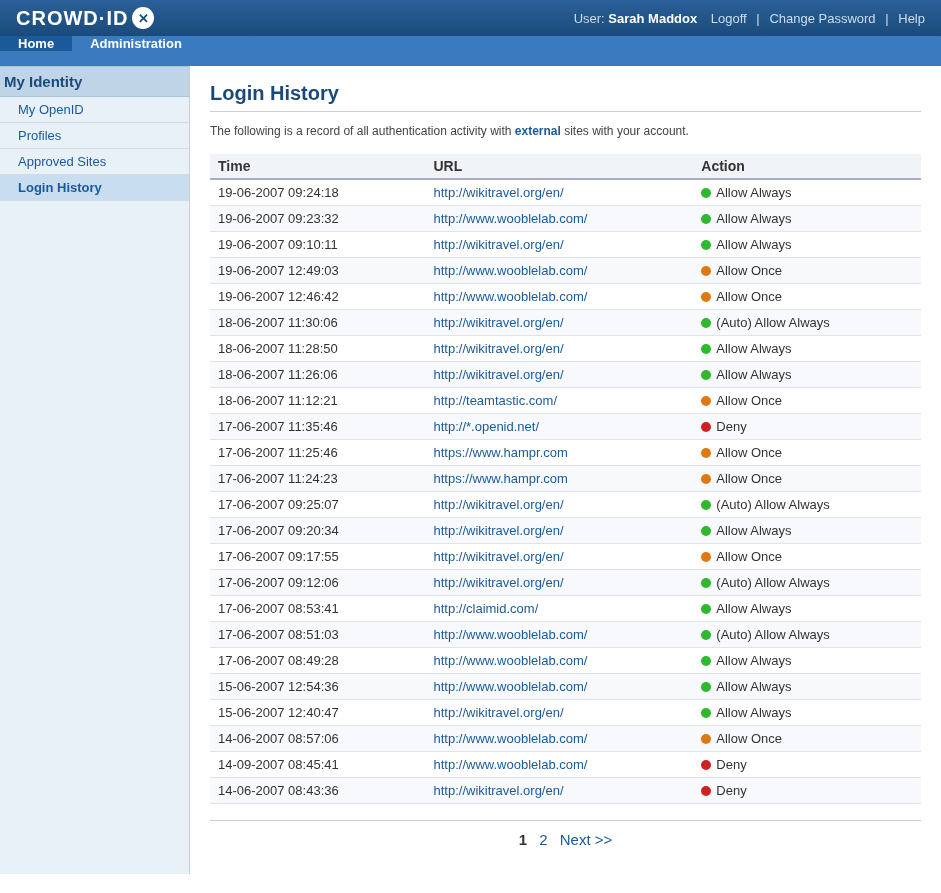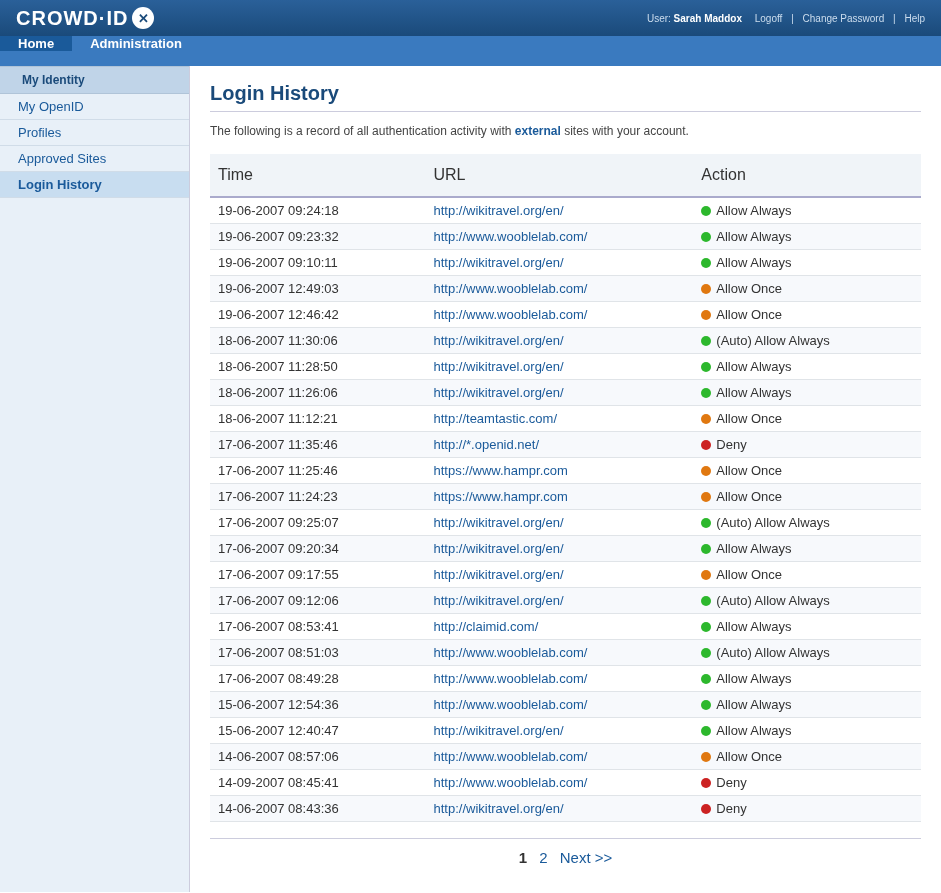--- a/index.html
+++ b/index.html
@@ -10,21 +10,21 @@
       background: linear-gradient(180deg, #2a6099 0%, #1a4a7a 100%);
       padding: 8px 16px;
       display: flex;
       align-items: center;
       justify-content: space-between;
       height: 36px;
     }
     #logo {
       display: flex; align-items: center;
     }
-    #user-info { color: #cde; font-size: 10px; }
+    #user-info { color: #cde; font-size: 13px; }
     #user-info a { color: #cde; text-decoration: none; }
 
     
     #navbar {
       background: #3a7abf;
       display: flex;
       height: 30px;
       align-items: flex-start;
     }
     .nav-item {
@@ -35,22 +35,22 @@
 
     
     #layout { display: flex; min-height: 800px; }
 
     
     #sidebar {
       width: 190px; background: #e8f0f8; border-right: 1px solid #ccd;
       padding-top: 0;
     }
     .sidebar-section-header {
-      background: #c0d4e8; padding: 6px 22px; font-weight: bold;
-      font-size: 12px; color: #1a4a7a; border-bottom: 1px solid #b0c4d8;
+      background: #c0d4e8; padding: 6px 4px; font-weight: bold;
+      font-size: 15px; color: #1a4a7a; border-bottom: 1px solid #b0c4d8;
       border-top: 1px solid #b0c4d8;
     }
     .sidebar-item {
       padding: 5px 10px 5px 18px; font-size: 13px; color: #1a5a9a;
       cursor: pointer; border-bottom: 1px solid #d0dce8;
       text-decoration: none; display: block;
     }
     .sidebar-item.active { background: #c8ddf0; font-weight: bold; }
 
     
@@ -60,21 +60,21 @@
       font-size: 20px; font-weight: bold; color: #1a4a7a; margin-bottom: 12px;
       padding-bottom: 6px; border-bottom: 1px solid #ccd;
     }
     .description { color: #444; margin-bottom: 16px; font-size: 12px; }
     .description .keyword { color: #1a5a9a; font-weight: bold; }
 
     
     #history-table { width: 100%; border-collapse: collapse; }
     #history-table thead tr { border-bottom: 2px solid #aac; background: #f0f4f8; }
     #history-table th {
-      text-align: left; padding: 12px 8px; font-size: 16px; font-weight: normal; color: #333;
+      text-align: left; padding: 4px 8px; font-size: 14px; font-weight: bold; color: #333;
     }
     #history-table td { padding: 5px 8px; border-bottom: 1px solid #e0e4e8; font-size: 13px; }
     #history-table tr:nth-child(even) { background: #f7f9fc; }
     #history-table td a { color: #1a5a9a; text-decoration: none; }
 
     .action-cell { display: flex; align-items: center; gap: 5px; }
     .dot { width: 10px; height: 10px; border-radius: 50%; display: inline-block; flex-shrink: 0; }
     .dot-green { background: #2db82d; }
     .dot-orange { background: #e07810; }
     .dot-red { background: #cc2222; }

